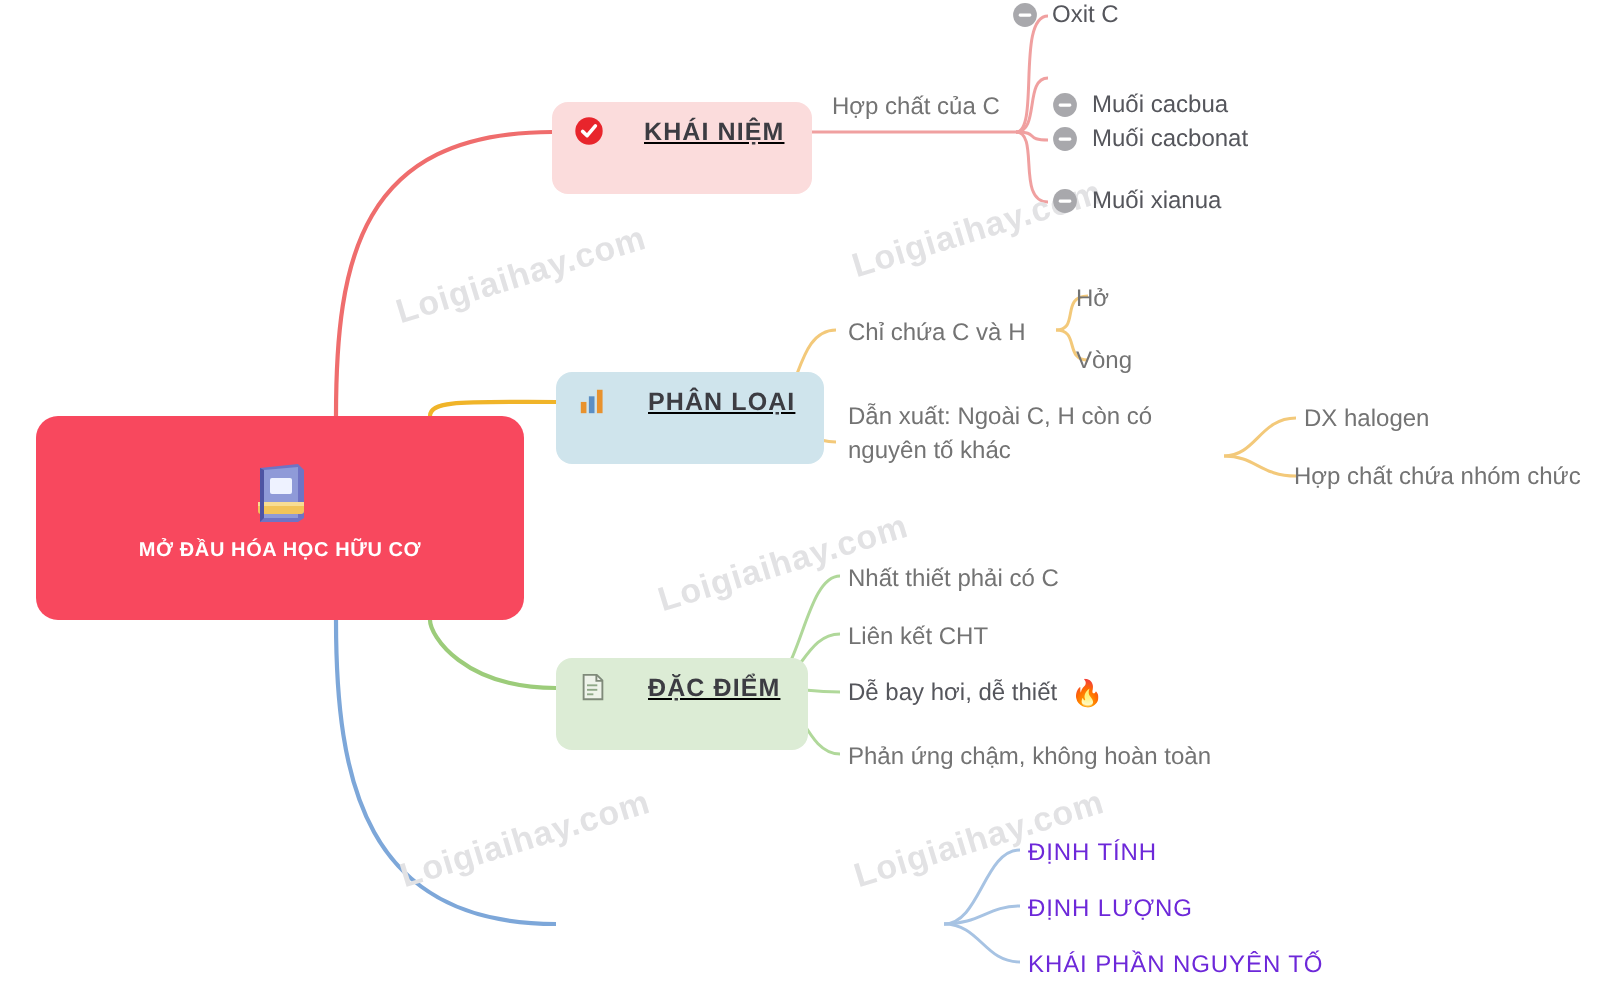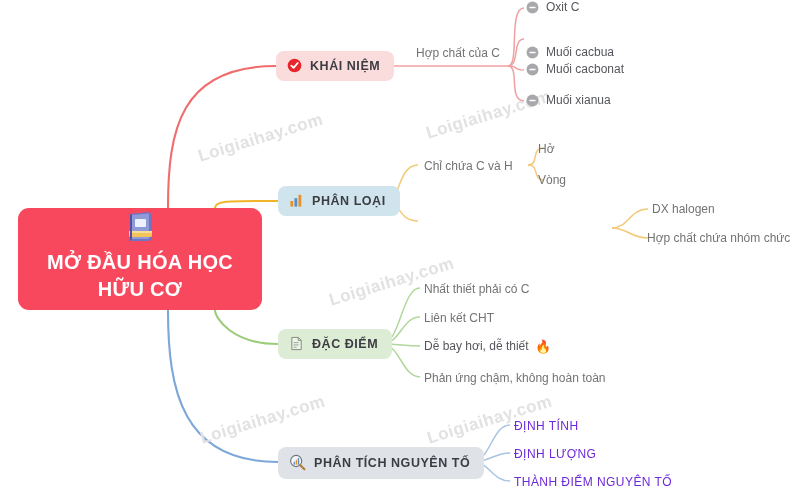--- a/index.html
+++ b/index.html
@@ -42,36 +42,37 @@
     border-radius: 11px;
     display: flex;
     flex-direction: column;
     align-items: center;
     justify-content: center;
     padding: 6px 14px 10px;
   }
   #central .book { margin-bottom: 6px; }
   #central .title {
     color: #ffffff;
-    font-size: 20px;
+    font-size: 10px;
     font-weight: bold;
     text-align: center;
     line-height: 1.35;
     letter-spacing: .3px;
   }
 
   
   .branch {
     position: absolute;
     display: flex;
     align-items: center;
-    gap: 8px;
+    gap: 20px;
     border-radius: 8px;
-    padding: 7px 14px 8px 11px;
-    white-space: nowrap;
+    padding: 7px 14px 24px 11px;
+    white-space: nowrap;
+    text-decoration: underline;
   }
   .branch .blabel {
     font-size: 12.5px;
     font-weight: bold;
     letter-spacing: .55px;
     color: #3c3c42;
   }
   .b-khainiem  { left: 276px; top: 51px;  background: #fbdcdc; }
   .b-phanloai  { left: 278px; top: 186px; background: #cfe4ec; }
   .b-dacdiem   { left: 278px; top: 329px; background: #dcecd5; }
@@ -168,21 +169,21 @@
       <svg width="15" height="15" viewBox="0 0 16 16">
         <circle cx="8" cy="8" r="7.3" fill="#e8252c"></circle>
         <path d="M4.6 8.2 L7 10.5 L11.4 5.3" fill="none" stroke="#ffffff" stroke-width="1.9" stroke-linecap="round" stroke-linejoin="round"></path>
       </svg>
     </span>
     <span class="blabel">KHÁI NIỆM</span>
   </div>
 
   <div class="leaf" style="left:416px; top:45px;">Hợp chất của C</div>
 
-  <div class="leaf-ic" style="left:526px; top:0px;">
+  <div class="leaf-ic" style="left:506px; top:0px;">
     <span class="ico">
       <svg width="13" height="13" viewBox="0 0 14 14">
           <circle cx="7" cy="7" r="6.4" fill="#a8a8ac"></circle>
           <rect x="3.6" y="6.2" width="6.8" height="1.7" rx=".8" fill="#ffffff"></rect>
         </svg>
     </span>
     <span>Oxit C</span>
   </div>
 
   <div class="leaf-ic" style="left:526px; top:31px;margin-top:14px;">
@@ -223,20 +224,21 @@
         <rect x="10.1" y="2" width="3" height="12.5" fill="#e8922e"></rect>
       </svg>
     </span>
     <span class="blabel">PHÂN LOẠI</span>
   </div>
 
   <div class="leaf" style="left:424px; top:158px;">Chỉ chứa C và H</div>
   <div class="leaf" style="left:538px; top:141px;">Hở</div>
   <div class="leaf" style="left:538px; top:172px;">Vòng</div>
 
+  <div class="leaf multi" style="left:424px; top:200px;">Dẫn xuất: Ngoài C, H còn có nguyên tố khác</div>
   <div class="leaf" style="left:652px; top:201px;">DX halogen</div>
   <div class="leaf" style="left:647px; top:230px;">Hợp chất chứa nhóm chức</div>
 
   <div class="branch b-dacdiem">
     <span class="ico">
       <svg width="15" height="15" viewBox="0 0 16 16">
         <path d="M3 1.5 H10 L13 4.5 V14.5 H3 Z" fill="#eef3ea" stroke="#7f8a7a" stroke-width="1"></path>
         <path d="M9.8 1.6 V4.7 H12.9" fill="none" stroke="#7f8a7a" stroke-width="1"></path>
         <rect x="4.8" y="6.6" width="5.5" height="1" fill="#8fa888"></rect>
         <rect x="4.8" y="9" width="5.5" height="1" fill="#8fa888"></rect>
@@ -249,30 +251,18 @@
   <div class="leaf" style="left:424px; top:281px;">Nhất thiết phải có C</div>
   <div class="leaf" style="left:424px; top:310px;">Liên kết CHT</div>
 
   <div class="leaf-ic" style="left:424px; top:339px;">
     <span>Dễ bay hơi, dễ thiết</span>
     <span class="fire">🔥</span>
   </div>
 
   <div class="leaf" style="left:424px; top:370px;">Phản ứng chậm, không hoàn toàn</div>
 
-  <div class="branch b-phantich">
-    <span class="ico">
-      <svg width="17" height="17" viewBox="0 0 18 18">
-        <circle cx="7.6" cy="7.4" r="5.9" fill="#f4f6f9" stroke="#6b7480" stroke-width="1.2"></circle>
-        <rect x="4.9" y="8.2" width="1.5" height="3.1" fill="#5b8ec4"></rect>
-        <rect x="7.1" y="6.1" width="1.5" height="5.2" fill="#e8922e"></rect>
-        <rect x="9.3" y="4.3" width="1.5" height="7" fill="#5b8ec4"></rect>
-        <path d="M11.9 11.8 L16.3 16.2" stroke="#b08040" stroke-width="2.4" stroke-linecap="round"></path>
-      </svg>
-    </span>
-    <span class="blabel">PHÂN TÍCH NGUYÊN TỐ</span>
-  </div>
 
   <div class="leaf caps" style="left:514px; top:418px;">ĐỊNH TÍNH</div>
   <div class="leaf caps" style="left:514px; top:446px;">ĐỊNH LƯỢNG</div>
-  <div class="leaf caps" style="left:514px; top:474px;">THÀNH ĐIỂM NGUYÊN TỐ</div>
+  <div class="leaf caps" style="left:514px; top:474px;">KHÁI PHẦN NGUYÊN TỐ</div>
 
 </div>
 
 </body></html>

